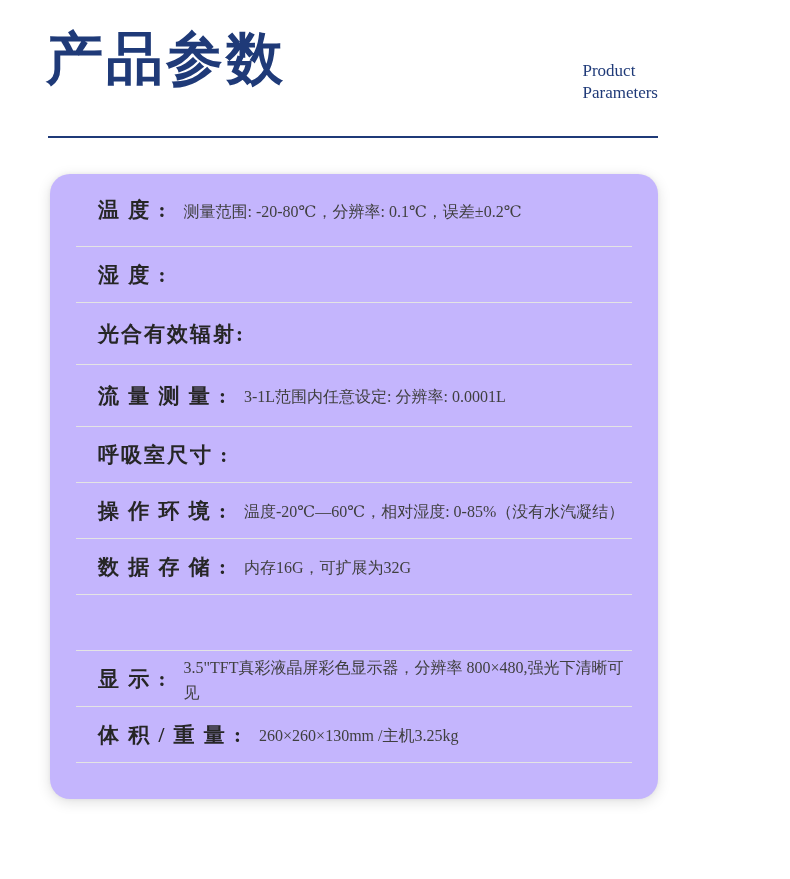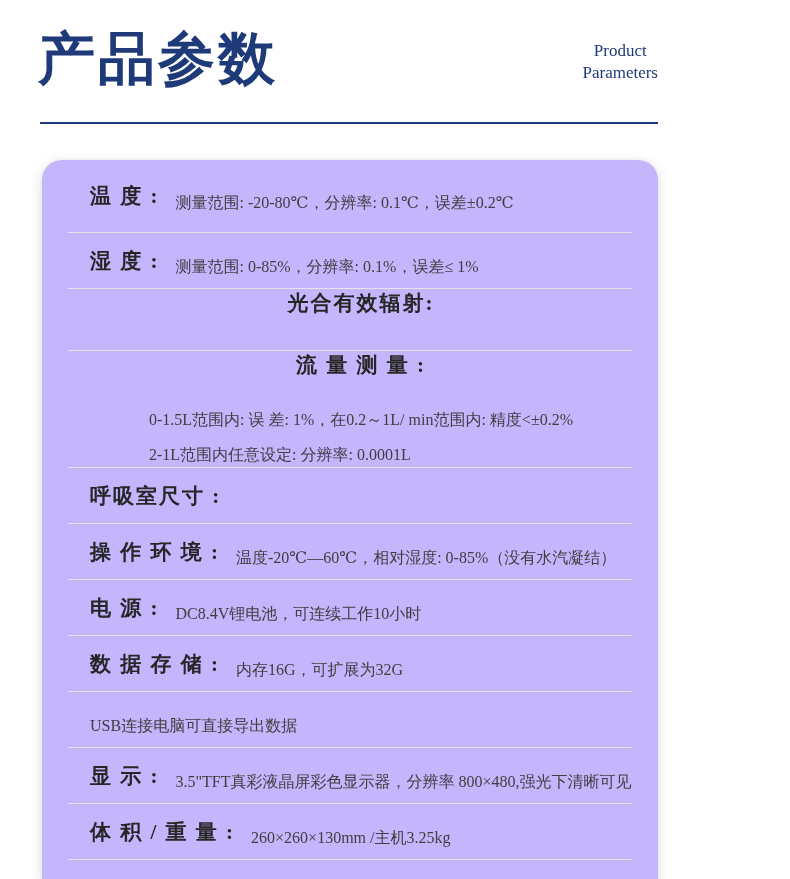--- a/index.html
+++ b/index.html
@@ -8,35 +8,35 @@
     --label:#262626;
     --value:#3f3f3f;
   }
   *{box-sizing:border-box;}
   html,body{margin:0;padding:0;background:#ffffff;}
   body{
     width:790px;height:879px;
     font-family:"Liberation Serif","DejaVu Serif",serif;
     overflow:hidden;
   }
-  .page{width:698px;height:879px;position:relative;}
+  .page{width:698px;height:879px;position:relative;padding-left:8px;}
 
   
   .header{
     display:flex;justify-content:space-between;align-items:flex-start;
     padding:28px 40px 0 38px;
   }
   .page-title{
     margin:0;
     font-size:57px;line-height:62px;
     font-weight:bold;color:var(--accent);
     letter-spacing:3px;
   }
   .page-subtitle{
-    margin-top:12px;text-align:center;
+    margin-top:32px;text-align:left;
     color:var(--accent);font-size:17px;line-height:22px;
   }
   .header-rule{
     height:2px;background:var(--accent);
     margin:32px 40px 0 40px;
   }
 
   
   .card{
     margin:36px 40px 0 42px;
@@ -45,30 +45,30 @@
     box-shadow:0 3px 14px rgba(0,0,0,0.13), 0 0 4px rgba(0,0,0,0.05);
     padding:0 26px 36px 26px;
   }
   .row{
     display:flex;align-items:center;gap:16px;
     border-bottom:1px solid var(--divider);
     min-height:56px;
     padding-left:22px;
   }
   .row.first{min-height:73px;}
-  .row.multi{min-height:62px;flex-direction:column;}
+  .row.multi{min-height:62px;}
   .label{
     font-size:21px;font-weight:bold;color:var(--label);
     letter-spacing:2px;white-space:nowrap;flex:0 0 auto;
   }
   .value{
     font-size:16px;color:var(--value);
     padding-top:2px;
   }
-  .value .line{line-height:25px;margin-top:10px;}
+  .value .line{line-height:25px;}
 </style>
 </head>
 <body>
 
 <div class="page">
 
   <header class="header">
     <h1 class="page-title">产品参数</h1>
     <div class="page-subtitle">
       <div>Product</div>
@@ -81,61 +81,48 @@
   <section class="card">
     <div id="rows">
         <div class="row first">
       <span class="label">温 度 :</span>
       <div class="value">
             <div class="line">测量范围: -20-80℃，分辨率: 0.1℃，误差±0.2℃</div>
           </div>
     </div>
         <div class="row">
       <span class="label">湿 度 :</span>
-      <div class="value">
-            <div class="line">测量范围: 0-85%，分辨率: 0.1%，误差≤ 1%</div>
-          </div>
     </div>
         <div class="row multi">
       <span class="label">光合有效辐射:</span>
       <div class="value">
           </div>
     </div>
         <div class="row multi">
       <span class="label">流 量 测 量 :</span>
       <div class="value">
-            <div class="line">0-1.5L范围内: 误 差: 1%，在0.2～1L/ min范围内: 精度&lt;±0.2%</div>
-            <div class="line">2-1L范围内任意设定: 分辨率: 0.0001L</div>
+            <div class="line">3-1L范围内任意设定: 分辨率: 0.0001L</div>
           </div>
     </div>
         <div class="row">
       <span class="label">呼吸室尺寸 :</span>
     </div>
         <div class="row">
       <span class="label">操 作 环 境 :</span>
       <div class="value">
             <div class="line">温度-20℃—60℃，相对湿度: 0-85%（没有水汽凝结）</div>
           </div>
     </div>
         <div class="row">
-      <span class="label">电 源 :</span>
-      <div class="value">
-            <div class="line">DC8.4V锂电池，可连续工作10小时</div>
-          </div>
-    </div>
-        <div class="row">
       <span class="label">数 据 存 储 :</span>
       <div class="value">
             <div class="line">内存16G，可扩展为32G</div>
           </div>
     </div>
         <div class="row">
-      <div class="value">
-            <div class="line">USB连接电脑可直接导出数据</div>
-          </div>
     </div>
         <div class="row">
       <span class="label">显 示 :</span>
       <div class="value">
             <div class="line">3.5"TFT真彩液晶屏彩色显示器，分辨率 800×480,强光下清晰可见</div>
           </div>
     </div>
         <div class="row">
       <span class="label">体 积 / 重 量 :</span>
       <div class="value">

